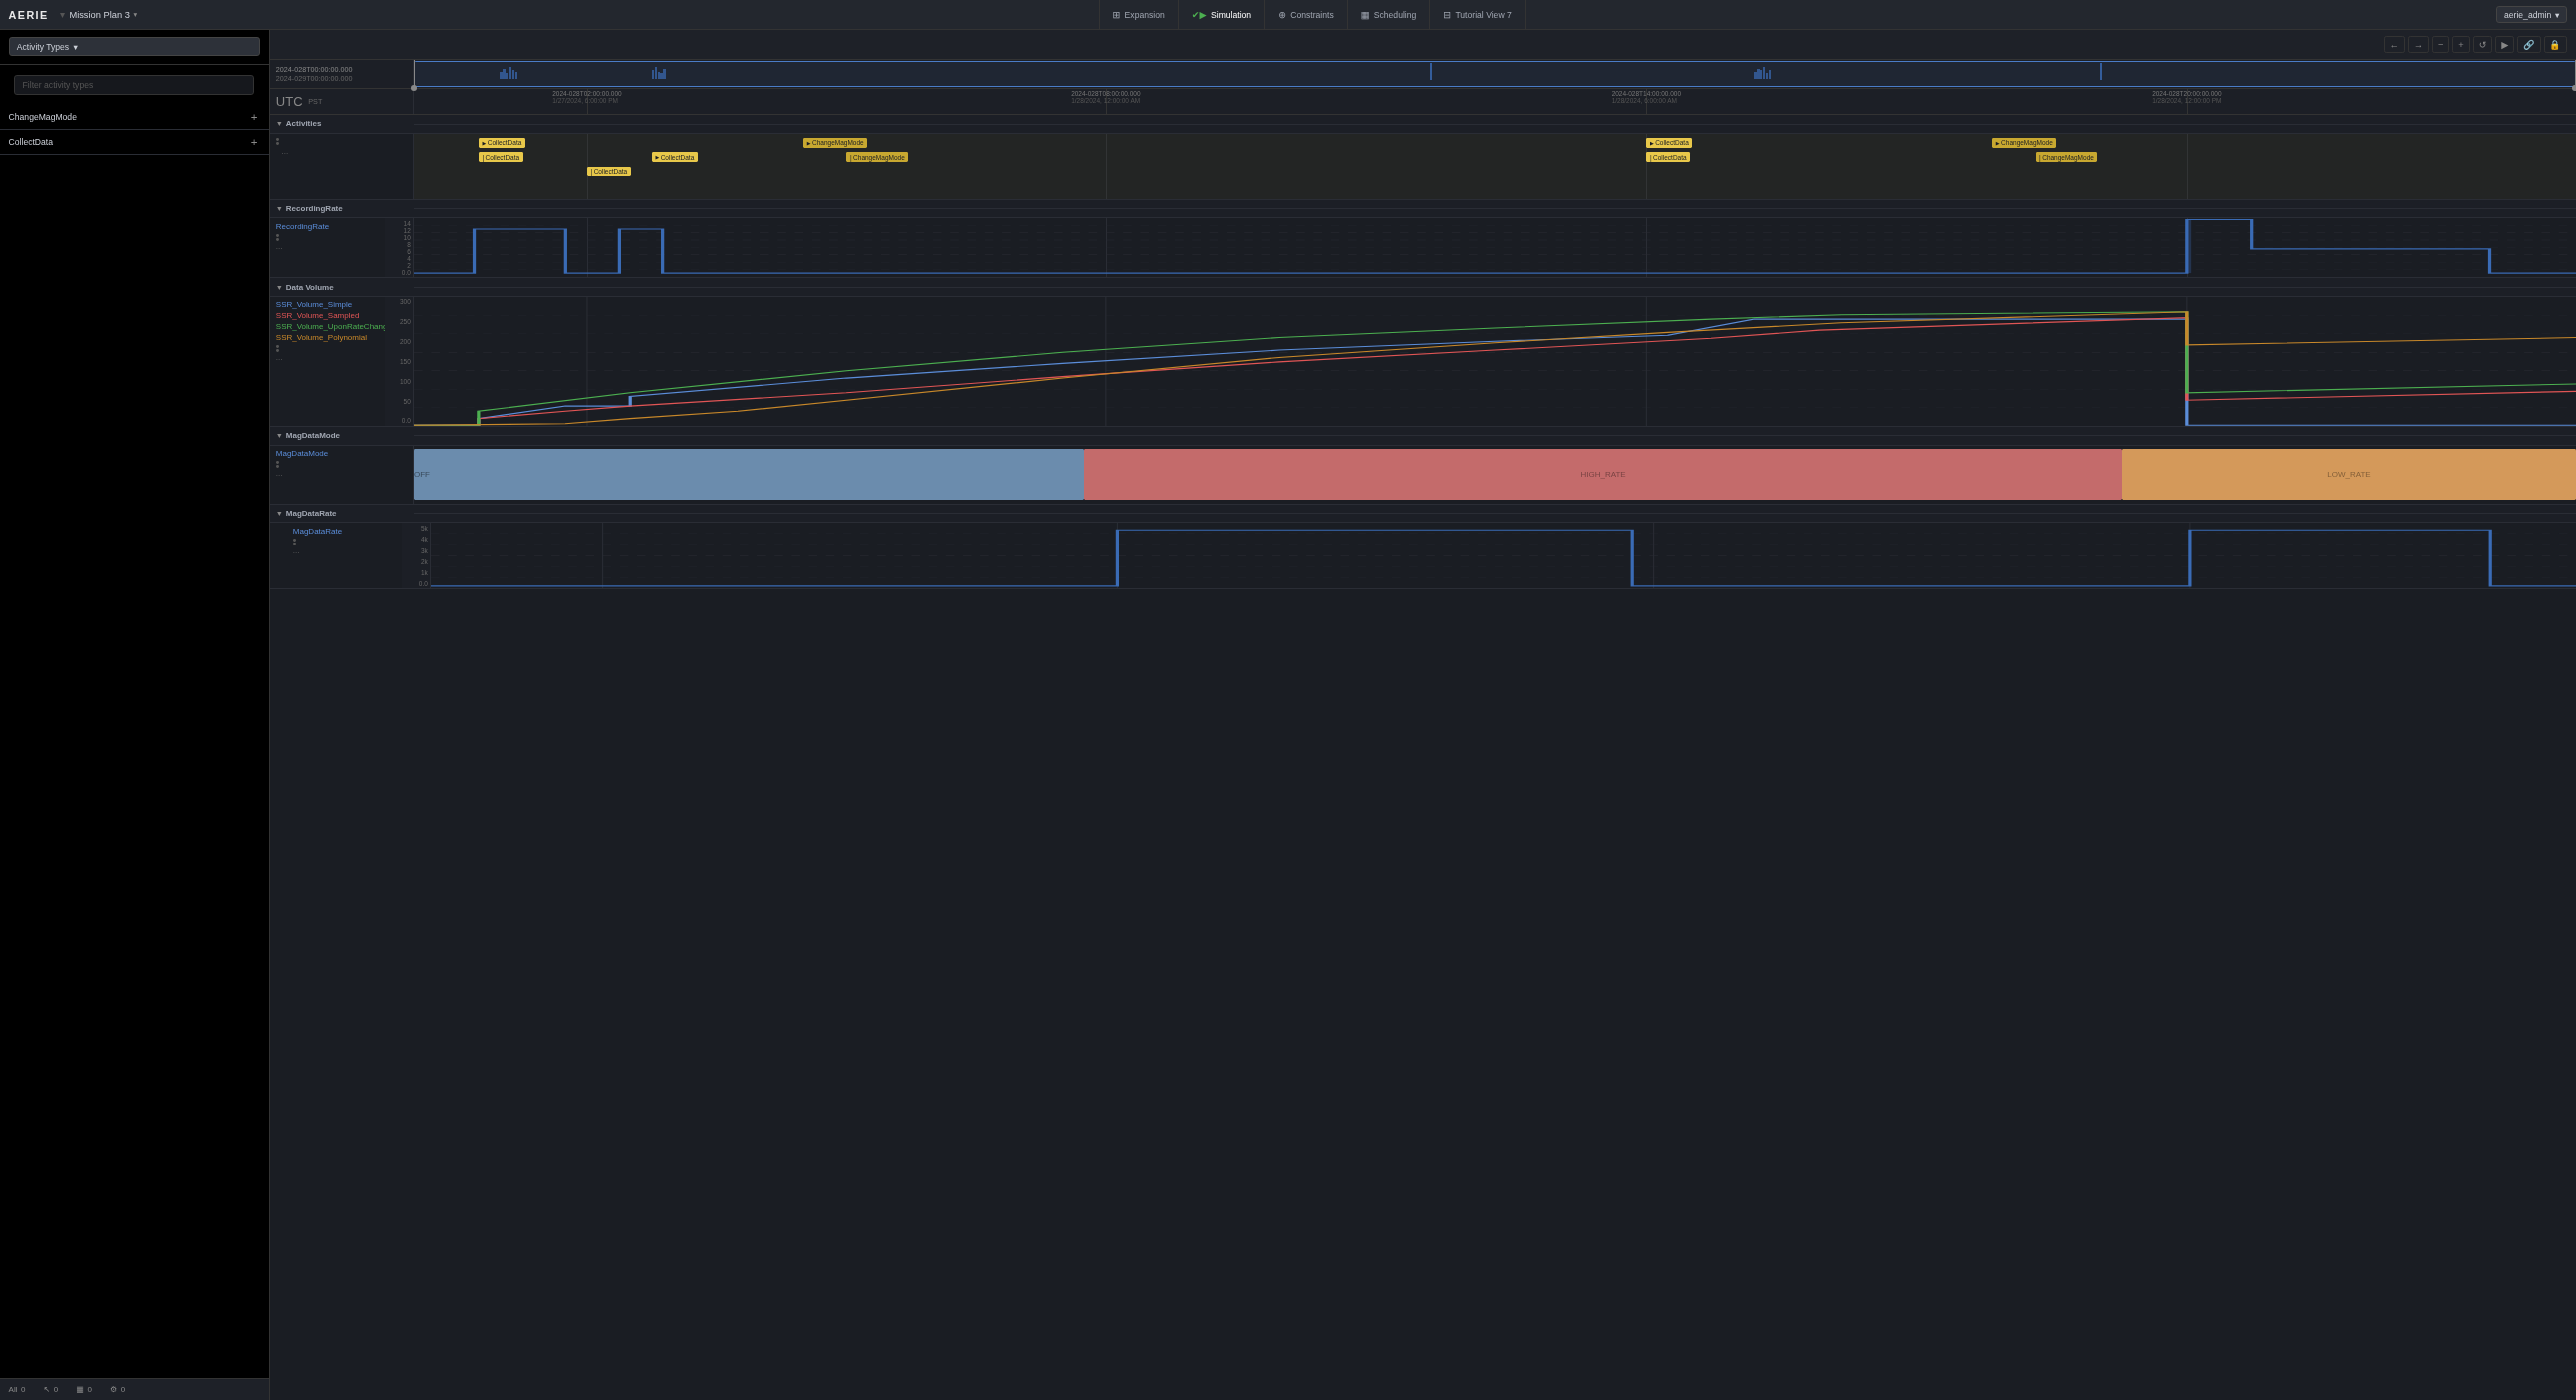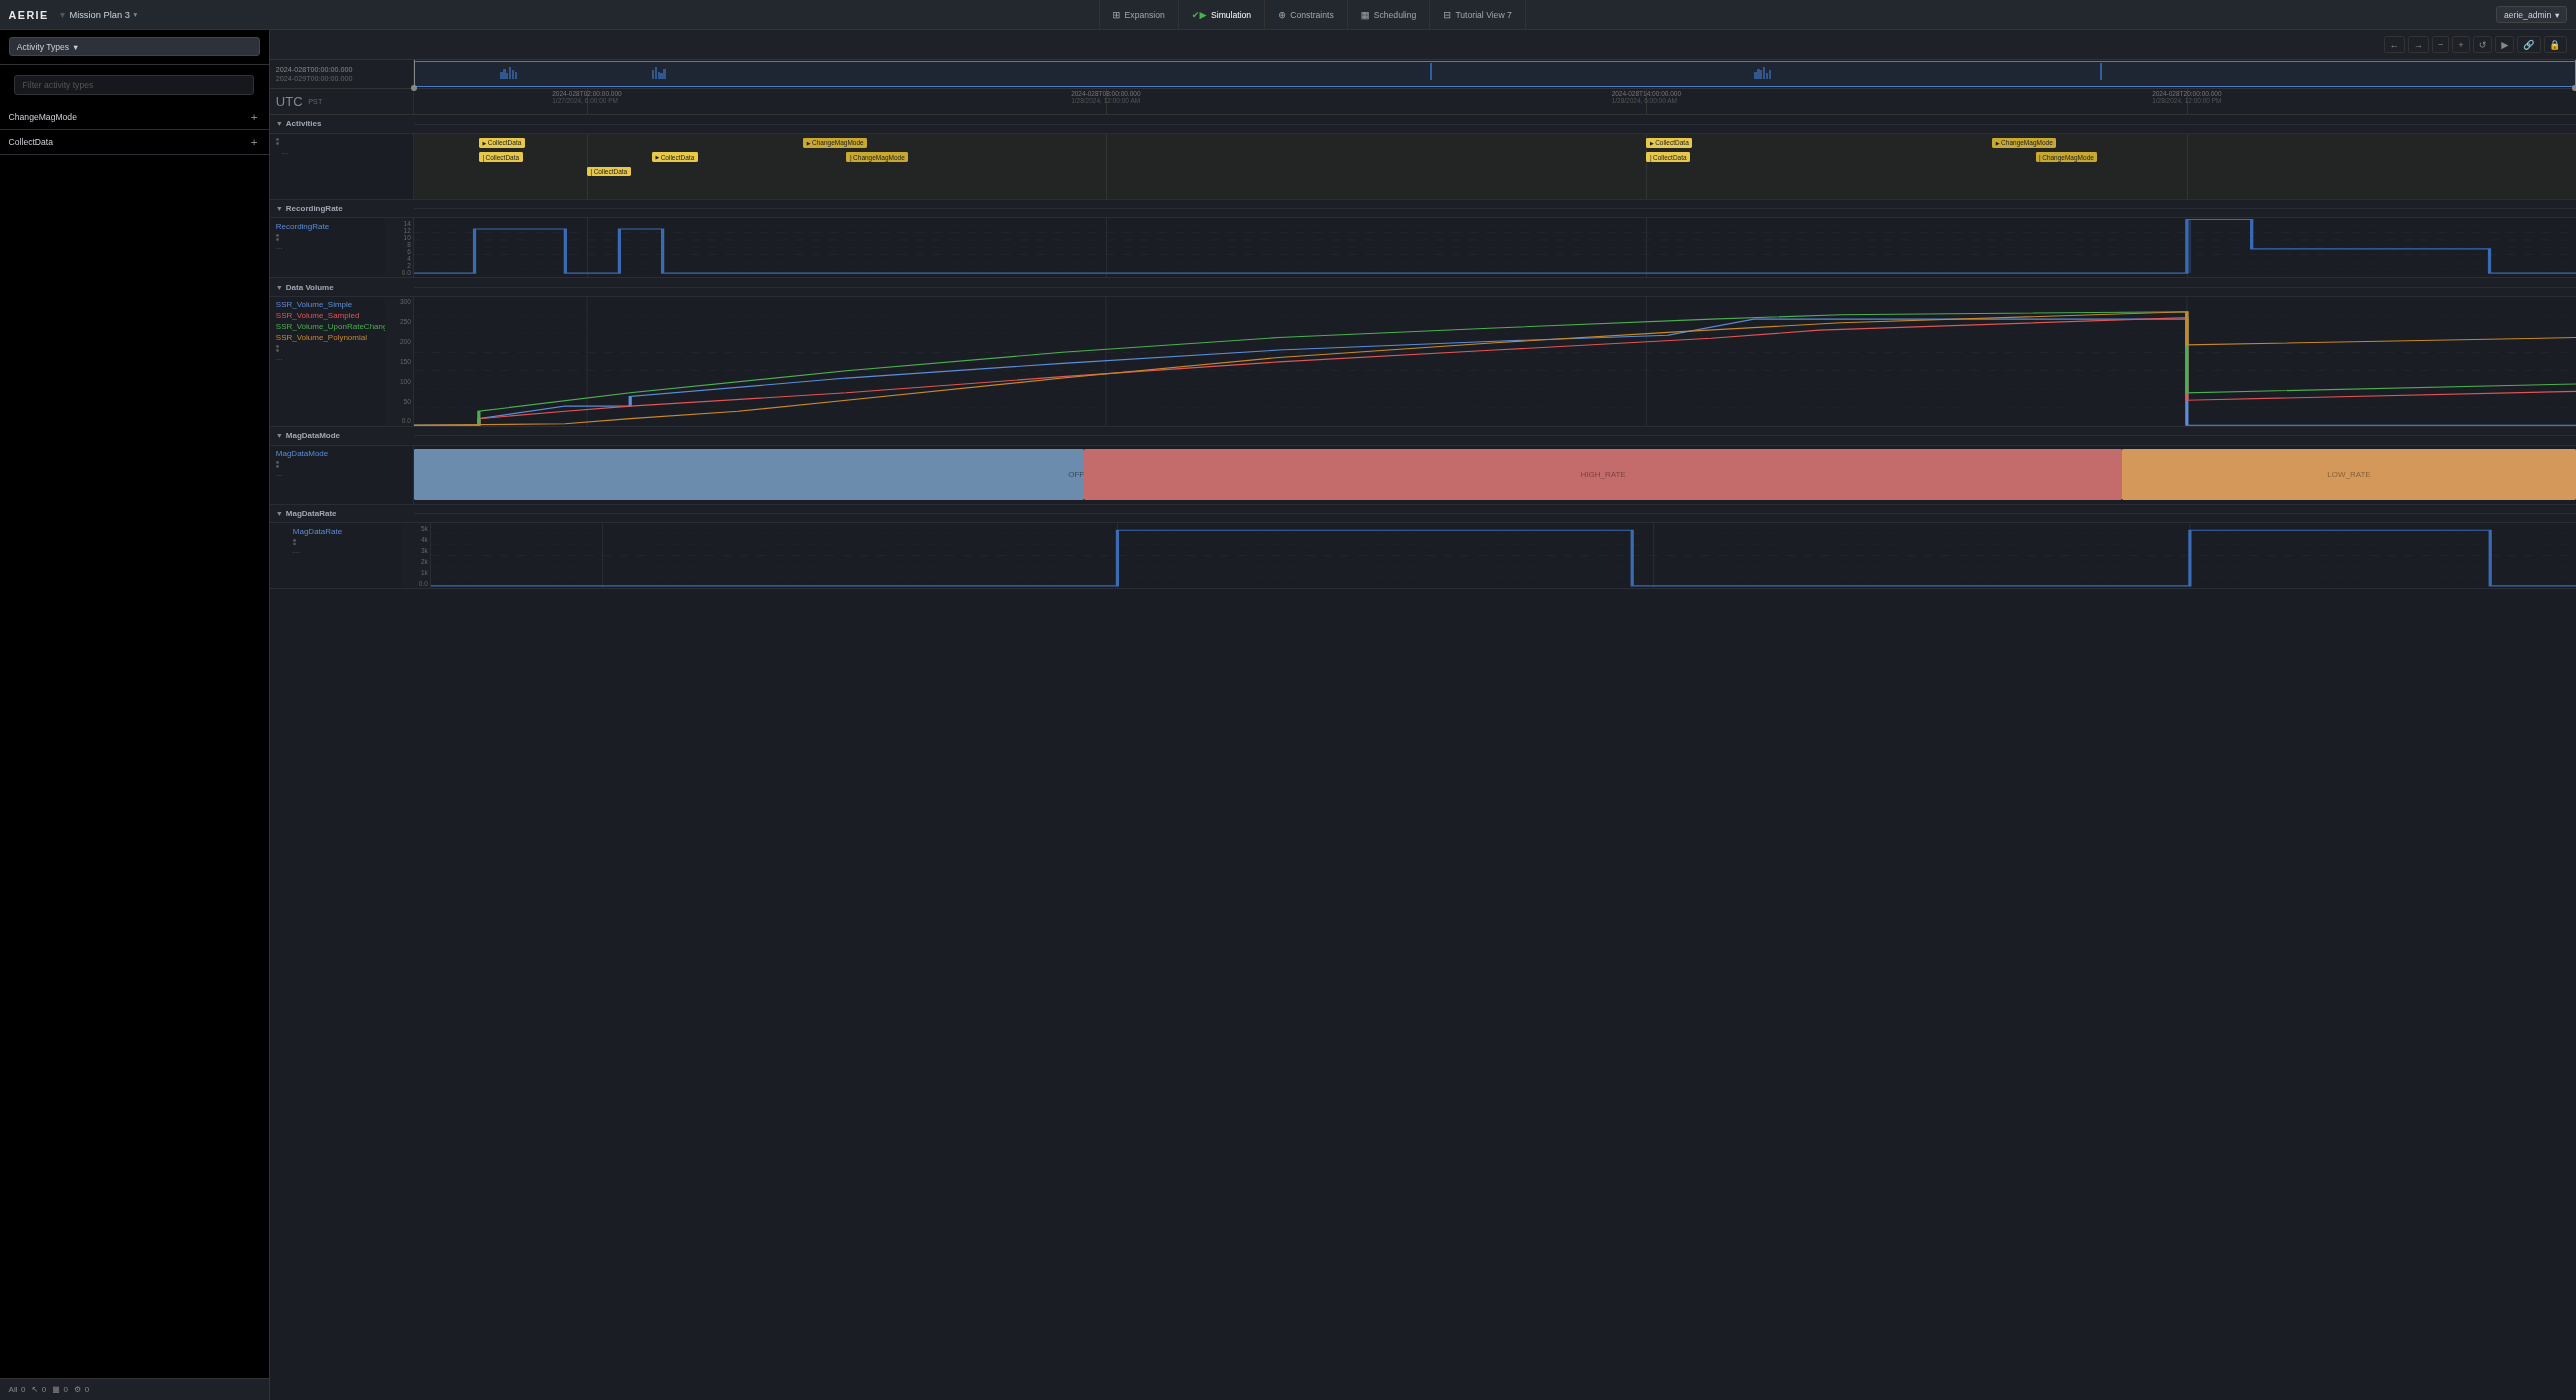--- a/index.html
+++ b/index.html
@@ -26,21 +26,21 @@
     .left-panel-header { padding: 7.2px 8.6px; border-bottom: 0.7px solid #333; }
     .activity-types-btn { display: flex; align-items: center; gap: 4.3px; background: #2d3139; border: 0.7px solid #444; border-radius: 2.9px; padding: 3.6px 7.2px; color: #cdd1d9; font-size: 8.6px; cursor: pointer; }
     .filter-input { width: 100%; background: #16181d; border: 0.7px solid #333; border-radius: 2.9px; padding: 4.3px 7.2px; color: #666; font-size: 8.6px; margin: 5.8px 8.6px; width: calc(100% - 17.3px); }
     .filter-input::placeholder { color: #555; }
     .activity-list { flex: 1; overflow-y: auto; }
     .activity-item { display: flex; align-items: center; justify-content: space-between; padding: 5.8px 8.6px; border-bottom: 0.7px solid #2a2d35; cursor: pointer; }
     .activity-item-name { color: #cdd1d9; font-size: 8.6px; }
     .add-btn { color: #888; font-size: 11.5px; cursor: pointer; padding: 0 2.9px; }
 
     
-    .status-bar { height: 21.6px; background: #1e2128; border-top: 0.7px solid #333; display: flex; align-items: center; padding: 0 8.6px; gap: 6px; font-size: 8px; color: #888; }
+    .status-bar { height: 21.6px; background: #1e2128; border-top: 0.7px solid #333; display: flex; align-items: center; padding: 0 8.6px; gap: 18px; font-size: 8px; color: #888; }
     .status-item { display: flex; align-items: center; gap: 3.6px; }
 
     
     .right-panel { flex: 1; display: flex; flex-direction: column; background: #1a1d23; overflow: hidden; }
     .timeline-toolbar { height: 30px; background: #1e2128; border-bottom: 0.7px solid #333; display: flex; align-items: center; justify-content: flex-end; padding: 0 8.6px; gap: 2.9px; }
     .toolbar-btn { background: transparent; border: 0.7px solid #333; border-radius: 2.2px; color: #888; padding: 2.2px 5px; cursor: pointer; font-size: 9.3px; display: flex; align-items: center; }
 
     
     .timeline-area { flex: 1; overflow-y: auto; overflow-x: hidden; position: relative; }
 
@@ -432,21 +432,21 @@
           <div style="width:144px;min-width:144px;padding:2.9px 5.8px;border-right:0.7px solid #2a2d35;">
             <span class="data-label">MagDataMode</span>
             <div style="display:flex;flex-direction:column;gap:0.7px;margin-top:2.9px;">
               <div style="width:2.9px;height:2.9px;border-radius:50%;background:#555;"></div>
               <div style="width:2.9px;height:2.9px;border-radius:50%;background:#555;"></div>
             </div>
             <span style="font-size:8px;color:#666;">...</span>
           </div>
           <div style="flex:1;position:relative;overflow:hidden;">
 
-            <div style="position:absolute;top:3.6px;bottom:3.6px;left:0;width:31%;background:#6b8cad;border-radius:1.4px;display:flex;align-items:center;justify-content:flex-end;font-size:8px;color:rgba(0,0,0,0.5);font-weight:500;">
+            <div style="position:absolute;top:3.6px;bottom:3.6px;left:0;width:31%;background:#6b8cad;border-radius:1.4px;display:flex;align-items:center;justify-content:flex-start;font-size:8px;color:rgba(0,0,0,0.5);font-weight:500;">
               <span>OFF</span>
             </div>
 
             <div style="position:absolute;top:3.6px;bottom:3.6px;left:31%;width:48%;background:#c46b6b;border-radius:1.4px;display:flex;align-items:center;justify-content:center;font-size:8px;color:rgba(0,0,0,0.4);font-weight:500;">
               <span>HIGH_RATE</span>
             </div>
 
             <div style="position:absolute;top:3.6px;bottom:3.6px;left:79%;right:0;background:#d4995a;border-radius:1.4px;display:flex;align-items:center;justify-content:center;font-size:8px;color:rgba(0,0,0,0.4);font-weight:500;">
               <span>LOW_RATE</span>
             </div>

